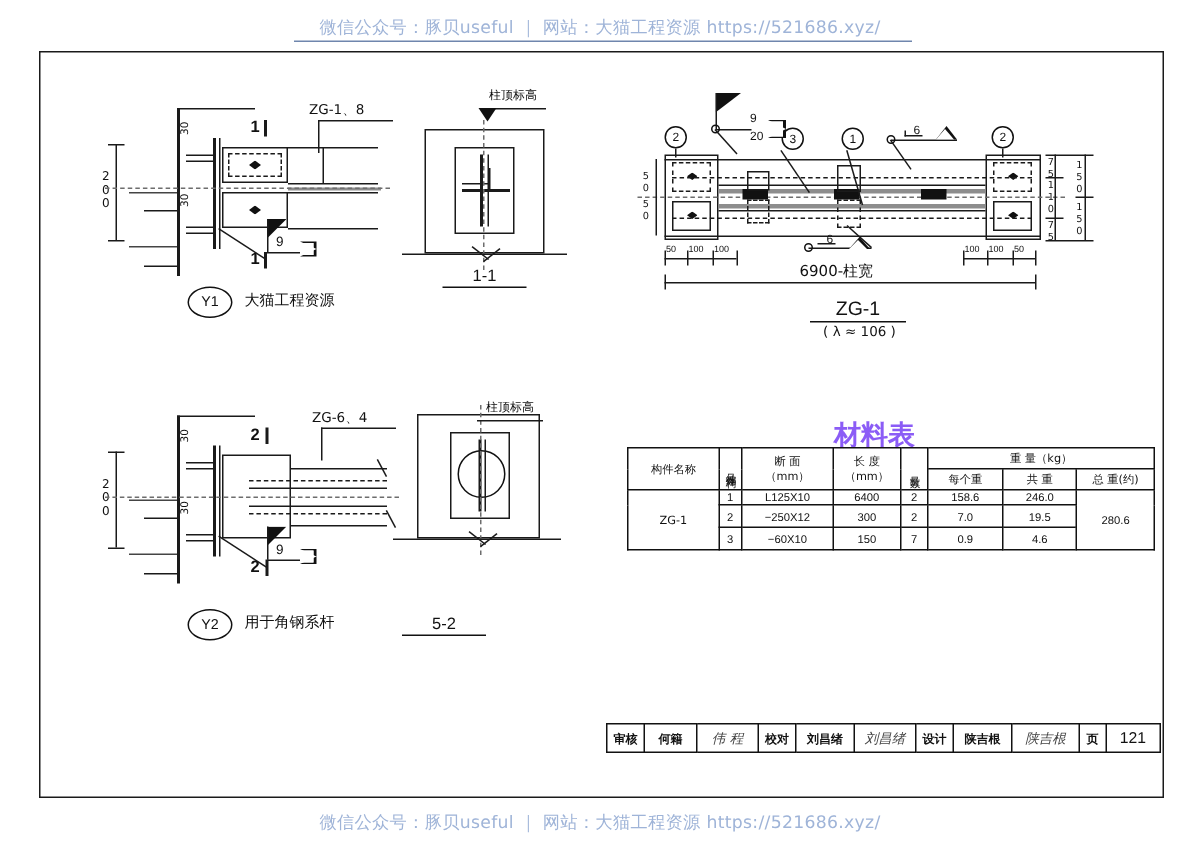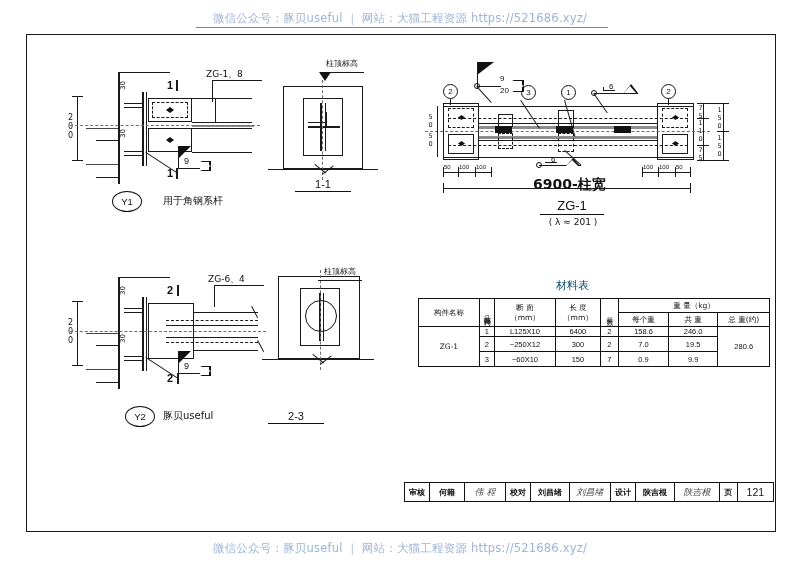--- a/index.html
+++ b/index.html
@@ -46,21 +46,21 @@
         display:flex;align-items:center;justify-content:center;
         font-size:8px;color:#111;box-sizing:border-box;}
   .ell{position:absolute;border:1.3px solid #111;border-radius:50%;
         display:flex;align-items:center;justify-content:center;
         font-size:9.5px;color:#111;box-sizing:border-box;}
 
   .ulab{position:absolute;text-align:center;font-size:11px;color:#111;
         border-bottom:1.6px solid #111;padding-bottom:1px;}
 
   
-  .mt-title{position:absolute;font-size:11px;font-weight:normal;color:#0c4a6e;}
+  .mt-title{position:absolute;font-size:18px;font-weight:bold;color:#8b5cf6;}
   table.mt{position:absolute;border-collapse:collapse;font-size:7.5px;color:#111;}
   table.mt td,table.mt th{border:.9px solid #111;text-align:center;padding:0;font-weight:normal;}
   .vhead{writing-mode:vertical-rl;text-orientation:upright;font-size:7px;letter-spacing:-1px;}
 
   
   .tb{position:absolute;border-collapse:collapse;color:#111;}
   .tb td{border:1.1px solid #111;padding:0;text-align:center;vertical-align:middle;}
   .tb-main{font-size:17px;font-weight:bold;letter-spacing:1px;}
   .tb-k{font-size:8px;font-weight:bold;}
   .tb-v{font-size:9.5px;}
@@ -135,22 +135,22 @@
     <div class="ln h" style="left:178px;top:168px;width:22px;"></div>
     <div class="txt" style="left:184px;top:157px;font-size:9px;">9</div>
     <div style="position:absolute;left:200px;top:161px;width:0;height:0;
         border-left:11px solid transparent;border-top:5px solid #111;border-bottom:5px solid #111;
         background:transparent;"></div>
     <div style="position:absolute;left:200px;top:162px;width:0;height:0;
         border-left:9px solid #fff;border-top:4px solid #fff;border-bottom:4px solid #fff;"></div>
 
     <div class="cl-h" style="left:70px;top:125px;width:190px;"></div>
 
-    <div class="ell" style="left:112px;top:191px;width:30px;height:21px;">Y1</div>
-    <div class="txt cn" style="left:163px;top:196px;font-size:10px;">用于角钢系杆</div>
+    <div class="ell" style="left:125px;top:191px;width:30px;height:21px;">Y1</div>
+    <div class="txt cn" style="left:163px;top:196px;font-size:10px;">大猫工程资源</div>
   </div>
 
   <div>
     <div class="boxthin" style="left:283px;top:86px;width:80px;height:83px;"></div>
     <div class="boxthin" style="left:303px;top:98px;width:40px;height:58px;"></div>
 
     <div class="ln v2" style="left:320px;top:103px;height:48px;"></div>
     <div class="ln v" style="left:325px;top:103px;height:48px;"></div>
     <div class="ln h2" style="left:308px;top:126px;width:32px;"></div>
     <div class="ln h" style="left:308px;top:122px;width:18px;"></div>
@@ -219,36 +219,36 @@
          clip-path:polygon(0 0,100% 0,0 100%);"></div>
     <div class="ln v" style="left:178px;top:351px;height:22px;"></div>
     <div class="ln h" style="left:178px;top:373px;width:22px;"></div>
     <div class="txt" style="left:184px;top:362px;font-size:9px;">9</div>
     <div style="position:absolute;left:200px;top:366px;width:0;height:0;
         border-left:11px solid transparent;border-top:5px solid #111;border-bottom:5px solid #111;"></div>
     <div style="position:absolute;left:200px;top:367px;width:0;height:0;
         border-left:9px solid #fff;border-top:4px solid #fff;border-bottom:4px solid #fff;"></div>
 
     <div class="ell" style="left:125px;top:406px;width:30px;height:21px;">Y2</div>
-    <div class="txt cn" style="left:163px;top:411px;font-size:10px;">豚贝useful</div>
+    <div class="txt cn" style="left:163px;top:411px;font-size:10px;">用于角钢系杆</div>
   </div>
 
   <div>
     <div class="boxthin" style="left:278px;top:276px;width:82px;height:83px;"></div>
     <div class="boxthin" style="left:300px;top:288px;width:40px;height:58px;"></div>
     <div class="circ" style="left:305px;top:300px;width:32px;height:32px;border-width:1.6px;"></div>
     <div class="ln v2" style="left:319px;top:293px;height:48px;"></div>
     <div class="ln v" style="left:323px;top:293px;height:48px;"></div>
     <div class="cl-v" style="left:320px;top:270px;height:100px;"></div>
     <div class="ln h" style="left:262px;top:359px;width:112px;"></div>
     <div class="ln" style="left:313px;top:354px;width:14px;height:1px;transform:rotate(38deg);transform-origin:left top;"></div>
     <div class="ln" style="left:320px;top:364px;width:14px;height:1px;transform:rotate(-38deg);transform-origin:left top;"></div>
     <div class="txt cn" style="left:324px;top:268px;font-size:8px;">柱顶标高</div>
     <div class="ln h" style="left:318px;top:280px;width:44px;"></div>
-    <div class="ulab" style="left:268px;top:410px;width:56px;">2-3</div>
+    <div class="ulab" style="left:268px;top:410px;width:56px;">5-2</div>
   </div>
 
   <div>
 
     <div class="box" style="left:443px;top:103px;width:36px;height:57px;"></div>
     <div class="dbox" style="left:448px;top:108px;width:26px;height:20px;"></div>
     <div class="box" style="left:448px;top:134px;width:26px;height:20px;"></div>
     <div class="fill" style="left:458px;top:115px;width:7px;height:5px;
          clip-path:polygon(0 50%,50% 0,100% 50%,50% 100%);"></div>
     <div class="fill" style="left:458px;top:141px;width:7px;height:5px;
@@ -355,24 +355,24 @@
     <div class="ln v" style="left:658px;top:167px;height:10px;"></div>
     <div class="ln v" style="left:675px;top:167px;height:10px;"></div>
     <div class="ln v" style="left:690px;top:167px;height:10px;"></div>
     <div class="txt" style="left:643px;top:164px;font-size:6px;">100</div>
     <div class="txt" style="left:659px;top:164px;font-size:6px;">100</div>
     <div class="txt" style="left:676px;top:164px;font-size:6px;">50</div>
 
     <div class="ln h" style="left:443px;top:188px;width:247px;"></div>
     <div class="ln v" style="left:443px;top:183px;height:10px;"></div>
     <div class="ln v" style="left:690px;top:183px;height:10px;"></div>
-    <div class="txt cn" style="left:533px;top:177px;font-size:14px;font-weight:bold;">6900-柱宽</div>
+    <div class="txt cn" style="left:533px;top:177px;font-size:10px;">6900-柱宽</div>
 
     <div class="ulab" style="left:540px;top:198px;width:64px;font-size:13px;">ZG-1</div>
-    <div class="txt cn" style="left:538px;top:218px;font-size:9px;width:70px;text-align:center;">( λ ≈ 201 )</div>
+    <div class="txt cn" style="left:538px;top:218px;font-size:9px;width:70px;text-align:center;">( λ ≈ 106 )</div>
   </div>
 
   <div class="mt-title cn" style="left:556px;top:278px;">材料表</div>
 
   <table class="mt" style="left:418px;top:298px;width:352px;">
     <tbody>
         <tr>
       <td rowspan="2" style="width:62px;height:17px;" class="cn">构件名称</td>
       <td rowspan="2" style="width:14px;" class="cn vhead">构件编号</td>
       <td rowspan="2" style="width:62px;" class="cn">
@@ -408,21 +408,21 @@
       <td>2</td>
       <td>7.0</td>
       <td>19.5</td>
     </tr>
     <tr>
       <td style="height:14px;">3</td>
       <td>−60X10</td>
       <td>150</td>
       <td>7</td>
       <td>0.9</td>
-      <td>9.9</td>
+      <td>4.6</td>
     </tr>
   </tbody>
     </table>
 
   <table class="tb" style="left:404px;top:482px;width:370px;">
     <tbody>
     <tr>
       <td class="tb-k cn" style="height:18px;width:24px;">审核</td>
       <td class="tb-k cn" style="width:34px;">何籍</td>
       <td class="sig cn" style="width:40px;">伟 程</td>

